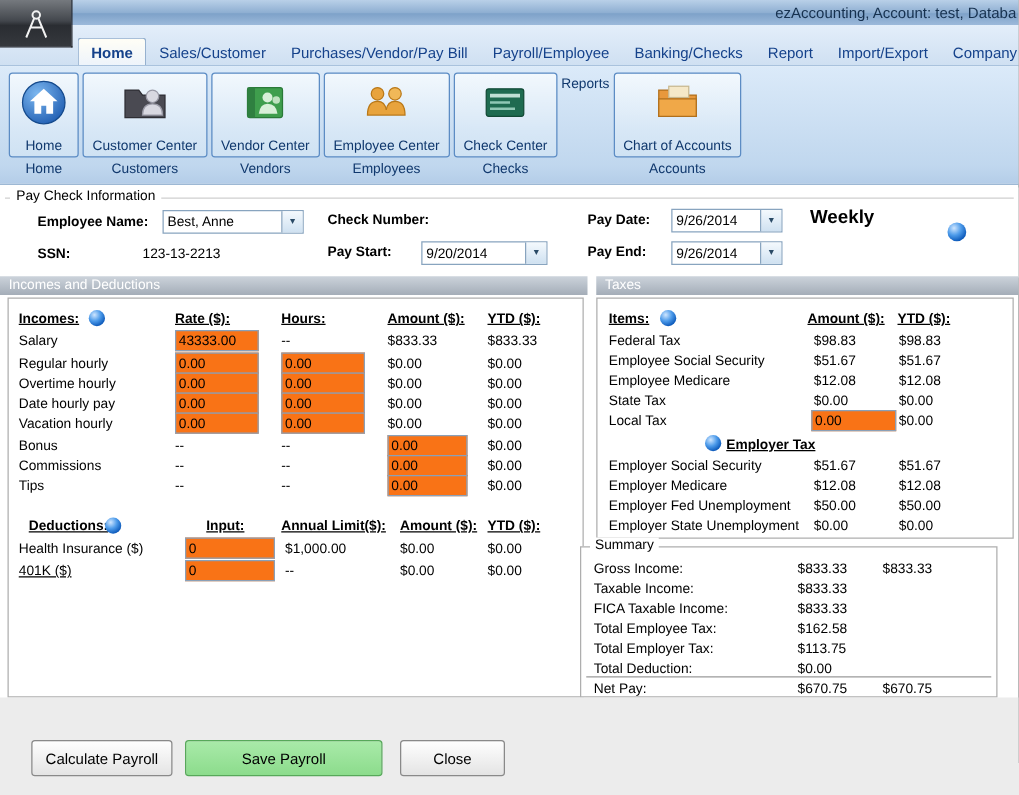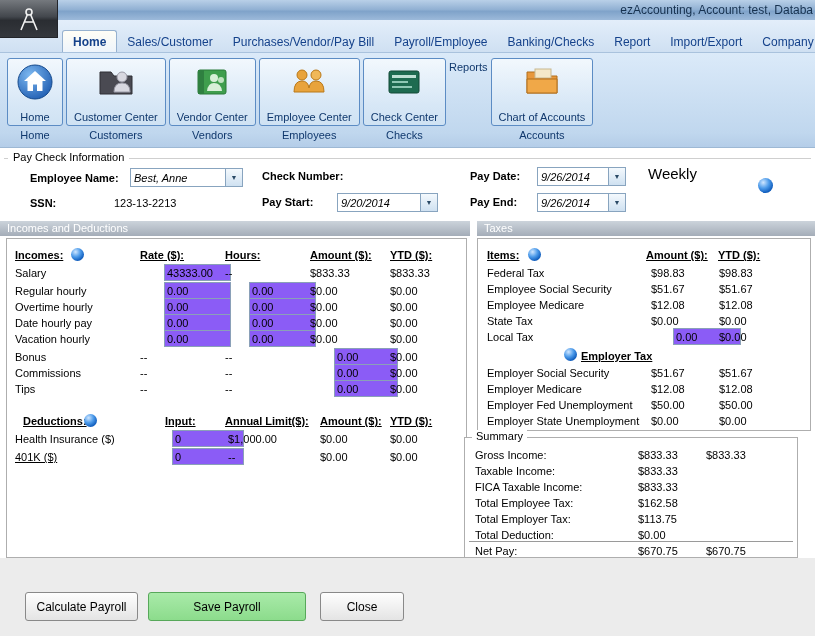--- a/index.html
+++ b/index.html
@@ -32,36 +32,36 @@
   .tool-box{border:1px solid #5c8cc4;border-radius:3px;height:68px;box-sizing:border-box;
             background:linear-gradient(#f2f8fd,#d7e7f6 70%,#cfe2f3);
             padding:3px 7px 2px;display:flex;flex-direction:column;align-items:center;}
   .tool-title{font-size:11px;color:#10386d;white-space:nowrap;margin-top:auto;}
   .tool-caption{font-size:11px;color:#10386d;margin-top:3px;white-space:nowrap;}
 
   
   .lbl,.c{position:absolute;font-size:11px;color:#000;white-space:nowrap;}
   .b{font-weight:bold}
   .u{text-decoration:underline}
-  .inp{position:absolute;height:17px;border:1px solid #8aa0b8;background:#8b5cf6;box-sizing:border-box;
-       font-size:11px;font-family:inherit;padding:0 2px;margin-left:24px;}
+  .inp{position:absolute;height:17px;border:1px solid #8aa0b8;background:#f97316;box-sizing:border-box;
+       font-size:11px;font-family:inherit;padding:0 2px;}
   .combo{position:absolute;height:19px;background:#fff;border:1px solid #88a4bf;box-sizing:border-box;
-         display:flex;align-items:center;font-size:11px;cursor:pointer;font-style:italic;}
+         display:flex;align-items:center;font-size:11px;cursor:pointer;}
   .combo-val{padding-left:3px;flex:1;overflow:hidden;white-space:nowrap;}
   .combo-arrow{width:16px;align-self:stretch;background:linear-gradient(#f4f9fd,#cfe1f1);
                border-left:1px solid #88a4bf;display:flex;align-items:center;justify-content:center;
                font-size:7px;color:#2a4a66;}
   .globe{position:absolute;width:13px;height:13px;border-radius:50%;cursor:pointer;
          background:radial-gradient(circle at 35% 30%,#cfe6ff,#4d9bea 40%,#0c59ba 75%,#063f8c);}
 
   
   .paycheck{position:absolute;left:0;top:150px;width:100%;height:72px;background:#fff;}
   .pc-line{position:absolute;left:4px;right:4px;top:8px;border-top:1px solid #cfcfcf;}
   .pc-title{position:absolute;left:8px;top:1px;background:#fff;padding:0 5px;font-size:11px;}
-  .weekly{position:absolute;font-size:15px;font-weight:normal;}
+  .weekly{position:absolute;font-size:15px;font-weight:bold;}
 
   
   .sec-bar{position:absolute;top:221px;height:15px;box-sizing:border-box;
            background:linear-gradient(#ccd3db,#a4adb8);color:#fff;font-size:11px;
            line-height:15px;padding-left:7px;}
   .panel{position:absolute;background:#fff;border:1px solid #aeaeae;box-sizing:border-box;}
   .sum-title{position:absolute;left:7px;top:-8px;background:#fff;padding:0 4px;font-size:11px;}
   .netline{position:absolute;left:4px;right:4px;top:103px;border-top:1px solid #9a9a9a;}
 
   

